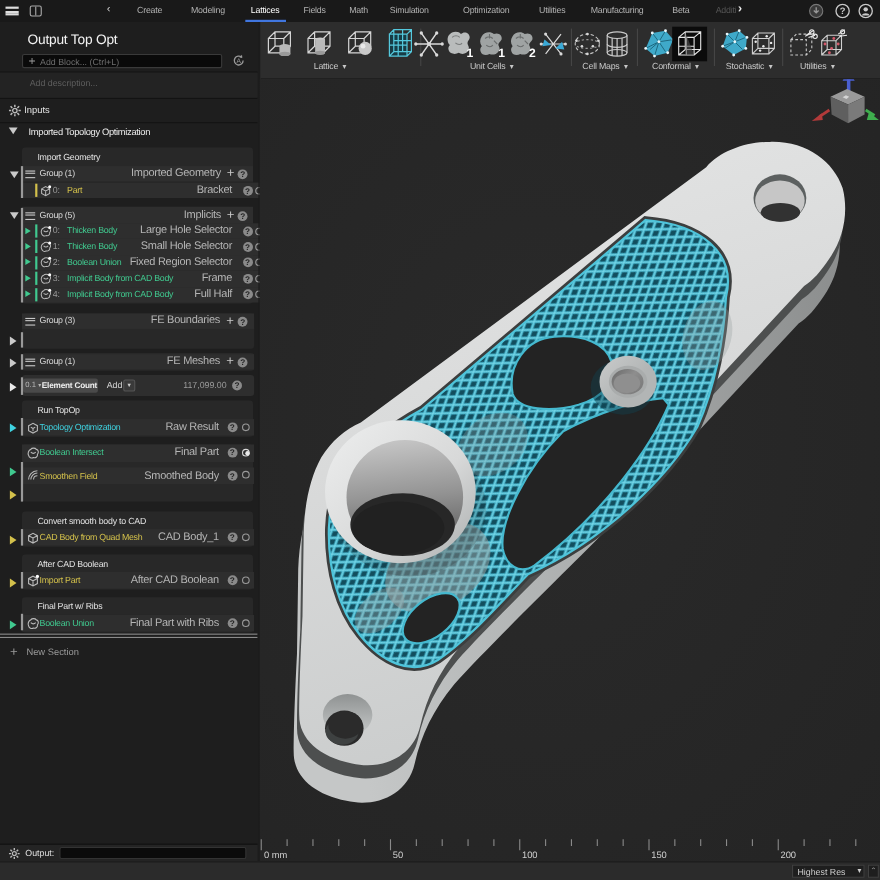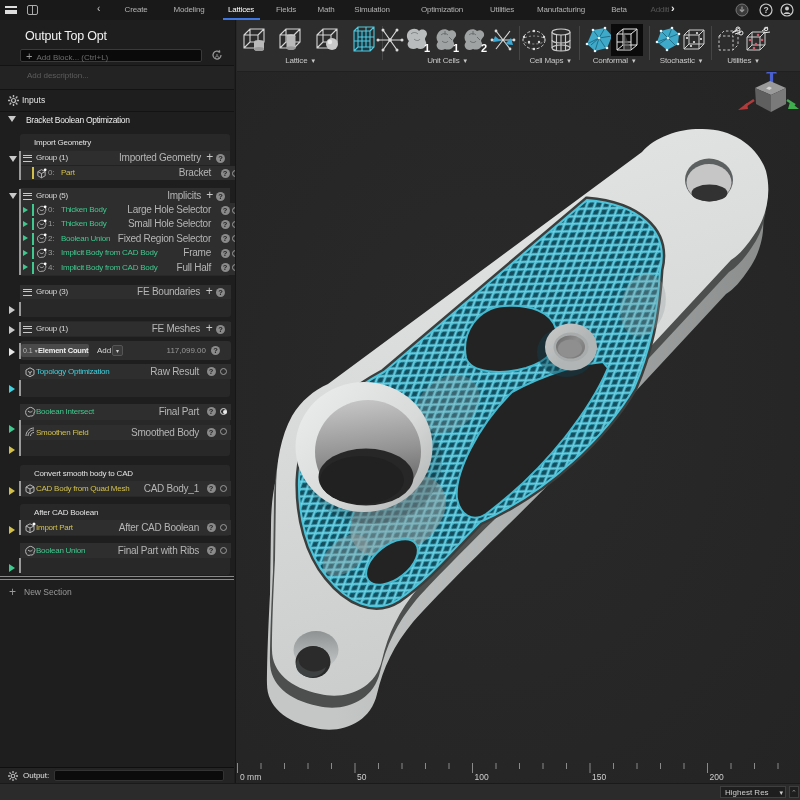--- a/index.html
+++ b/index.html
@@ -272,21 +272,21 @@
  <div class="abs" style="left:0;top:69px;width:234px;height:1px;background:#131313"></div>
  <svg class="abs" style="left:8px;top:75px" width="11" height="11" viewBox="0 0 11 11">
       <circle cx="5.5" cy="5.5" r="2" fill="none" stroke="#b9b9b9" stroke-width="1.2"></circle>
       <g stroke="#b9b9b9" stroke-width="1.4">
         <path d="M5.5 0v2.2M5.5 8.8V11M0 5.5h2.2M8.8 5.5H11M1.6 1.6l1.6 1.6M7.8 7.8l1.6 1.6M1.6 9.4l1.6-1.6M7.8 3.2l1.6-1.6"></path>
       </g>
     </svg>
  <div class="abs" style="left:22px;top:74.5px;font-size:8.5px;color:#e4e4e4">Inputs</div>
  <div class="abs" style="left:0;top:90.5px;width:234px;height:1px;background:#131313"></div>
  <div class="exp expd" style="left:8px;top:96px"></div>
- <div class="abs" style="left:26px;top:95px;font-size:8.5px;letter-spacing:-0.3px;color:#ececec">Bracket Boolean Optimization</div>
+ <div class="abs" style="left:26px;top:95px;font-size:8.5px;letter-spacing:-0.3px;color:#ececec">Imported Topology Optimization</div>
 
  <div class="card" style="top:114px;height:46px">
   <div class="chead">Import Geometry</div>
   <div class="row gR">
         <div class="ham"></div>
         <div class="nm" style="left:16px">Group (1)</div>
         <div class="rt" style="right:29px">Imported Geometry</div>
         <div class="plus">+</div>
         <div class="qc">?</div>
       </div>
@@ -419,20 +419,21 @@
   <div class="abs" style="left:18px;top:5px;font-size:7.5px;letter-spacing:-0.2px;font-weight:bold;color:#f0f0f0">Element Count</div>
   <div class="abs" style="left:77px;top:5px;font-size:8px;color:#d9d9d9">Add</div>
   <div class="abs" style="left:92px;top:4px;width:11px;height:11px;background:#3a3a3a;border:1px solid #555;border-radius:2px;font-size:6px;color:#ccc;text-align:center;line-height:10px">▾</div>
   <div class="abs" style="right:25px;top:5px;font-size:8px;color:#9a9a9a">117,099.00</div>
   <div class="qc" style="top:5px;right:11px">?</div>
  </div>
  <div class="spine" style="top:323px;height:16px"></div>
  <div class="exp expr" style="top:327.5px;border-left-color:#e9e9e9"></div>
 
  <div class="card" style="top:344px;height:33px">
+  <div class="chead">Run TopOp</div>
   <div class="row sR sgl" style="height:15px">
         <svg class="icn-s" width="12" height="12" viewBox="0 0 12 12">
           <path d="M2 4l4-2.2L10 4v4.5L6 10.7 2 8.5z" stroke="#b9b9b9" fill="none"></path>
           <path d="M4 5.5l2 1 2-1M6 6.5v2.5" stroke="#b9b9b9" fill="none"></path>
         </svg>
         <div class="nm cyn" style="left:16px;line-height:15px">Topology Optimization</div>
         <div class="rt cyn" style="line-height:15px">Raw Result</div>
         <div class="qc" style="top:3px">?</div>
         <div class="oc" style="top:4px"></div>
       </div>
@@ -493,20 +494,21 @@
         <div class="nm yel" style="left:16px;line-height:15px">Import Part</div>
         <div class="rt yel" style="line-height:15px">After CAD Boolean</div>
         <div class="qc" style="top:3px">?</div>
         <div class="oc" style="top:3.5px"></div>
       </div>
  </div>
  <div class="spine" style="top:500px;height:15px"></div>
  <div class="exp expr" style="top:505.5px;border-left-color:#d3c04b"></div>
 
  <div class="card" style="top:523px;height:32px">
+  <div class="chead" style="height:16px">Final Part w/ Ribs</div>
   <div class="row sR sgl" style="height:15px">
         <svg class="icn-s" width="12" height="12" viewBox="0 0 12 12">
           <path d="M2 8c-1-2 0-5 2-5.5C5 1 8 1 9 2.5c2 .5 2.5 3 1 4.5.5 2-1.5 3.5-3.5 3C4.5 11 2.5 10 2 8z" fill="none" stroke="#b9b9b9"></path>
           <path d="M4 5c1.5 1.5 3 1.5 4.5 0" stroke="#b9b9b9" fill="none"></path>
         </svg>
         <div class="nm grn" style="left:16px;line-height:15px">Boolean Union</div>
         <div class="rt grn" style="line-height:15px">Final Part with Ribs</div>
         <div class="qc" style="top:3px">?</div>
         <div class="oc" style="top:3.5px"></div>
       </div>

